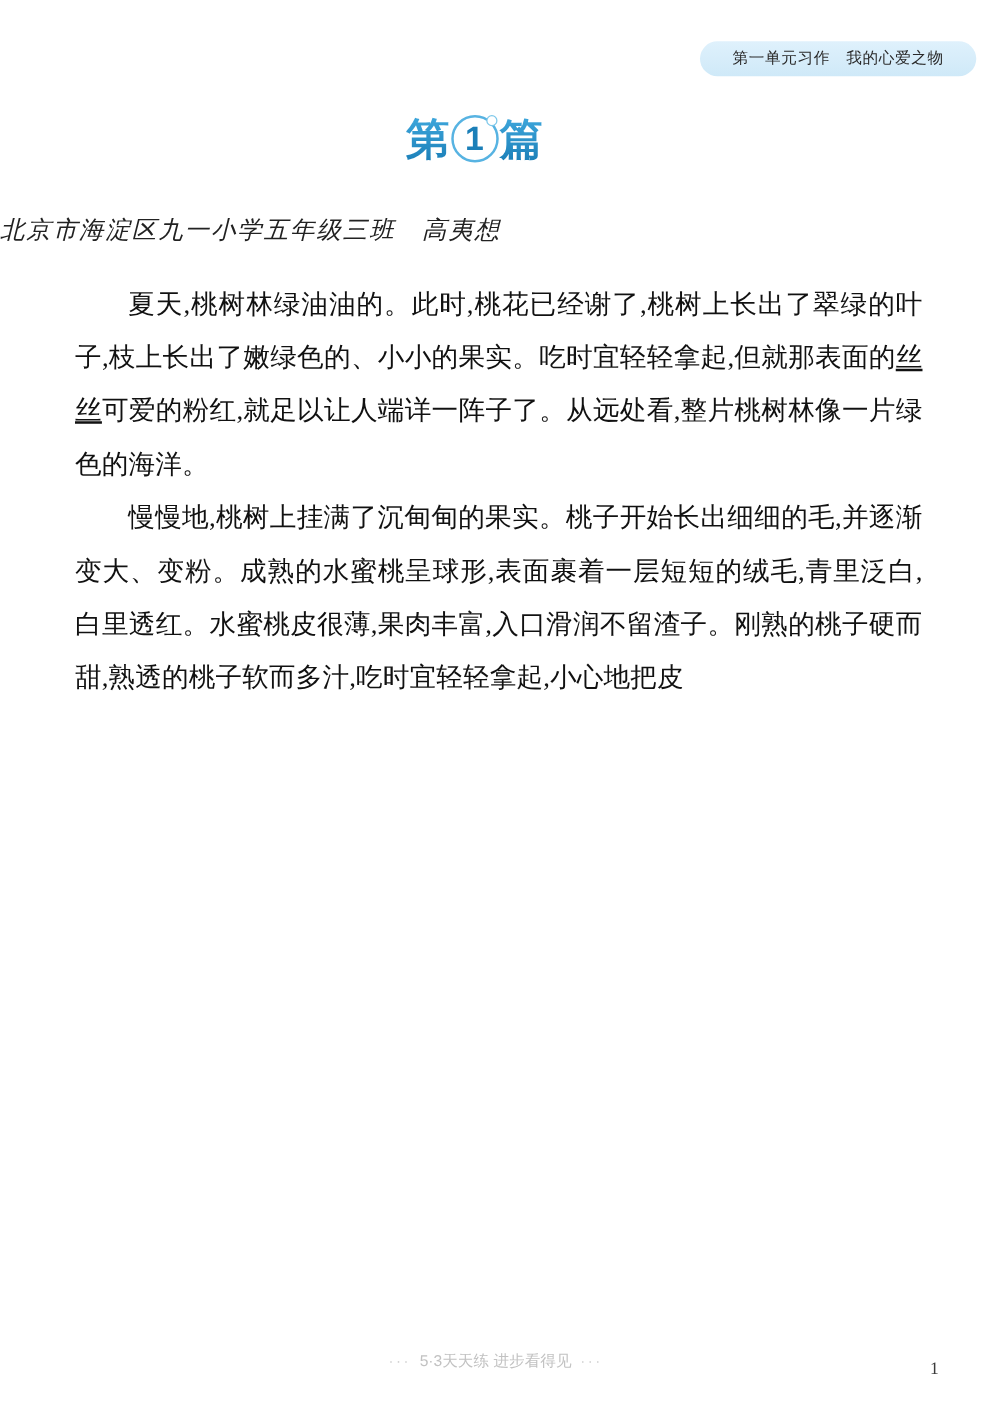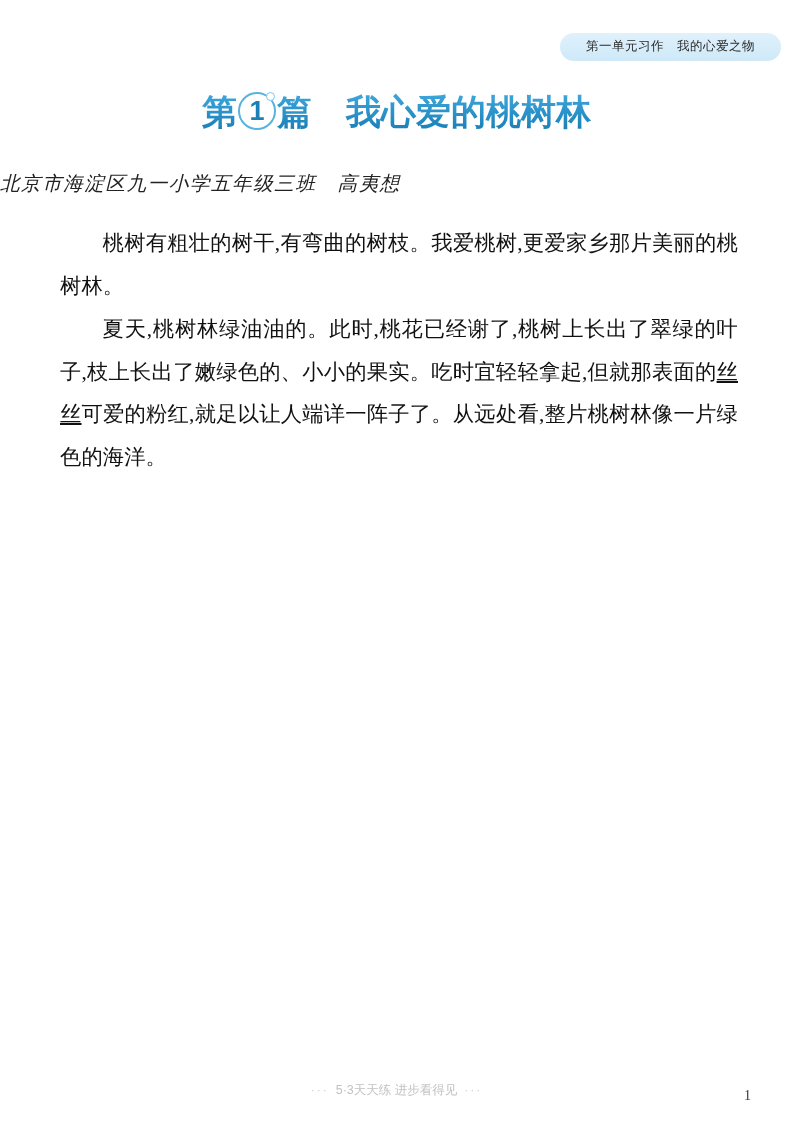--- a/index.html
+++ b/index.html
@@ -177,29 +177,29 @@
 <body>
 
 <div class="page">
 
   <div class="header-row">
     <span class="unit-badge">第一单元习作　我的心爱之物</span>
   </div>
 
   <div class="title-block">
     <span class="title-line">
-      <span class="title-seg">第</span><span class="circle-num"><span>1</span><span class="bubble"></span></span><span class="title-seg">篇</span><span class="title-gap"></span><span class="title-seg">我心爱的桃树林</span>
+      <span class="title-seg">第</span><span class="circle-num"><span>1</span><span class="bubble"></span></span><span class="title-seg">篇</span><span class="title-gap"></span>
     </span>
   </div>
 
   <div class="byline">北京市海淀区九一小学五年级三班　高夷想</div>
 
   <div class="body-text">
-    <p class="para">桃树有粗壮的树干,有弯曲的树枝。我爱桃树,更爱家乡那片美丽的桃树林。</p>
     <p class="para"><span>夏天,桃树林绿油油的。此时,桃花已经谢了,桃树上长出了翠绿的叶子,枝上长出了嫩绿色的、小小的果实。吃时宜轻轻拿起,但就那表面的</span><u>丝丝</u><span>可爱的粉红,就足以让人端详一阵子了。从远处看,整片桃树林像一片绿色的海洋。</span></p>
+    <p class="para">慢慢地,桃树上挂满了沉甸甸的果实。桃子开始长出细细的毛,并逐渐变大、变粉。成熟的水蜜桃呈球形,表面裹着一层短短的绒毛,青里泛白,白里透红。水蜜桃皮很薄,果肉丰富,入口滑润不留渣子。刚熟的桃子硬而甜,熟透的桃子软而多汁,吃时宜轻轻拿起,小心地把皮</p>
   </div>
 
   <div class="footer">
     <div class="footer-center">
       <span class="footer-brand">
         <span class="dots">···</span>
         <span>5·3天天练 进步看得见</span>
         <span class="dots">···</span>
       </span>
     </div>

